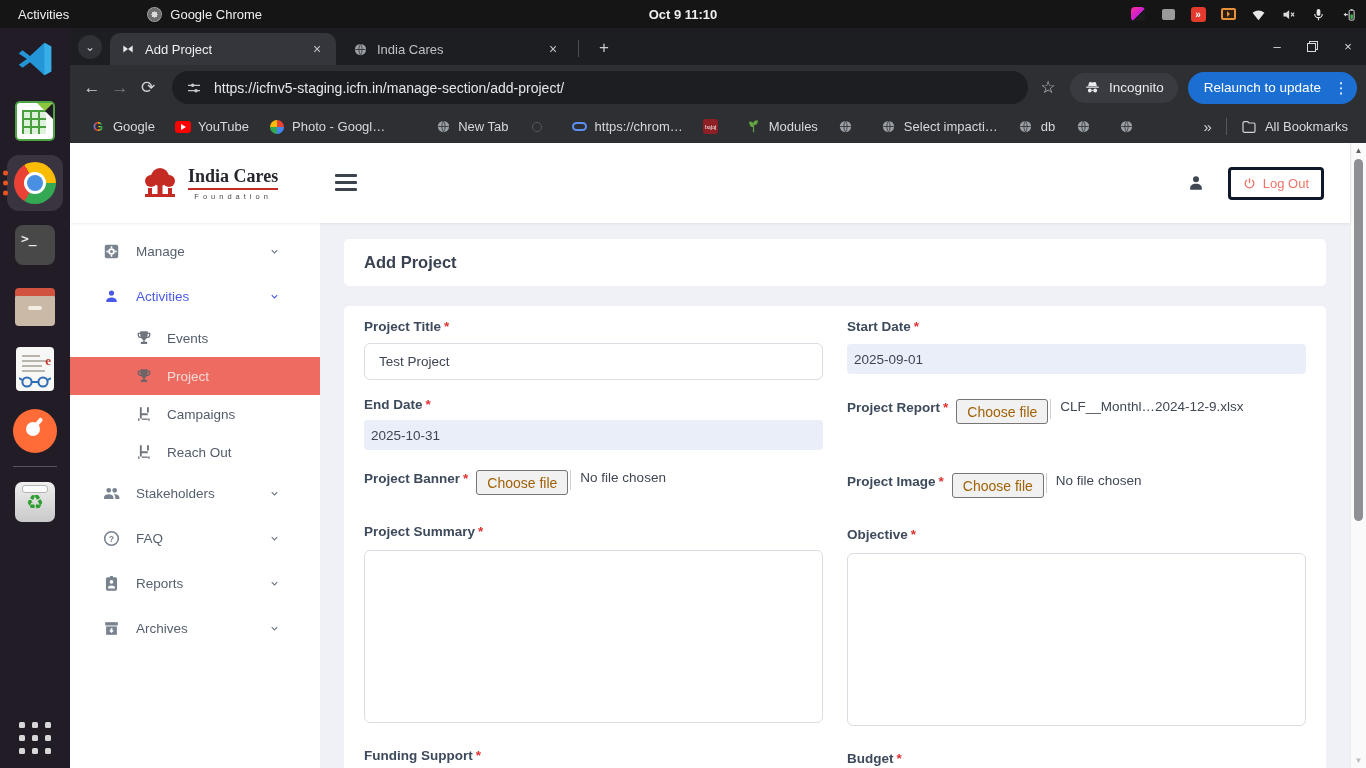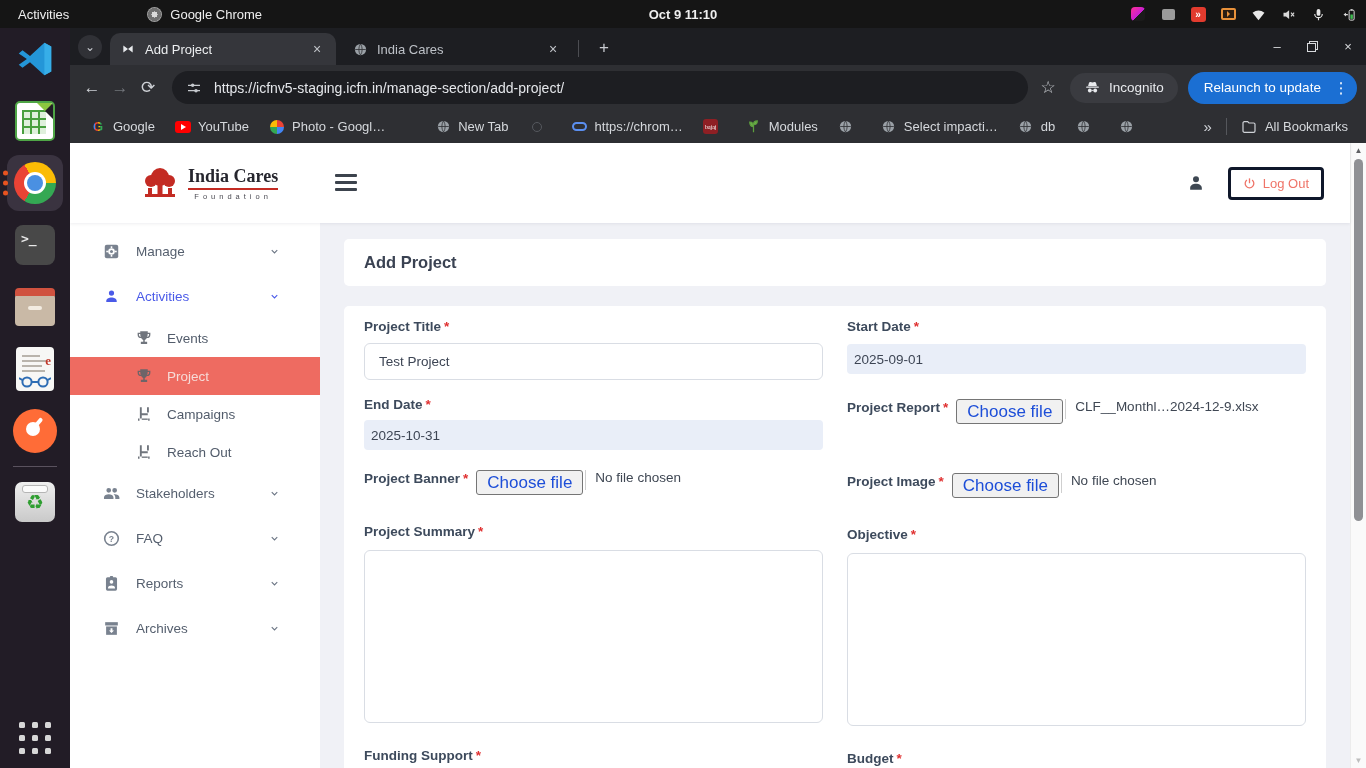--- a/index.html
+++ b/index.html
@@ -131,21 +131,21 @@
   .main { position:absolute; left:250px; top:80px; width:1030px; height:545px; background:#f0f1f6; overflow:hidden; }
   .card-title { margin:16px 24px 0; background:#fff; border-radius:5px; padding:14px 20px; }
   .card-title h1 { font-size:16.5px; font-weight:700; color:#3a4252; }
   .card-form { margin:20px 24px 0; background:#fff; border-radius:5px 5px 0 0; padding:12px 20px 40px; height:520px; display:grid; grid-template-columns:1fr 1fr; column-gap:24px; }
   .f-label { font-size:13.5px; font-weight:700; color:#3d4a5c; line-height:18px; }
   .f-label .req { color:#e03131; margin-left:3px; }
   .inp-text { display:block; width:100%; height:37px; border:1px solid #d9dde4; border-radius:6px; padding:0 14px; font-size:13.5px; color:#3d4554; background:#fff; font-family:inherit; outline:none; }
   .inp-date { display:block; width:100%; height:30px; border:none; border-radius:4px; padding:0 7px; font-size:13.5px; color:#3d4554; background:#e9eef8; font-family:inherit; outline:none; }
   .file-row { display:flex; align-items:flex-start; height:26px;margin-top:20px; }
   .file-row .f-label { margin-right:8px; }
-  .choose-btn { height:25px; background:#f1f1f1; border:1px solid #757575; border-radius:3px; font-size:17px; color:#1d4ed8; padding:0 10px; font-family:inherit; }
+  .choose-btn { height:25px; background:#f1f1f1; border:1px solid #757575; border-radius:3px; font-size:14px; color:#a16207; padding:0 10px; font-family:inherit; }
   .file-div { width:1px; height:20px; background:#cfcfcf; margin:0 9px 0 2px; }
   .file-name { font-size:13.5px; color:#3f4753; white-space:nowrap; }
   .t-area { width:100%; height:173px; border:1px solid #d9dde4; border-radius:6px; resize:none; position:relative; background:
       linear-gradient(135deg, transparent 0 68%, #9a9a9a 68% 70%, transparent 70% 76%, #9a9a9a 76% 78%, transparent 78%) bottom right/14px 14px no-repeat; }
   .mb { display:block; }
 
   svg { display:block; }
 </style>
 </head>
 <body>

